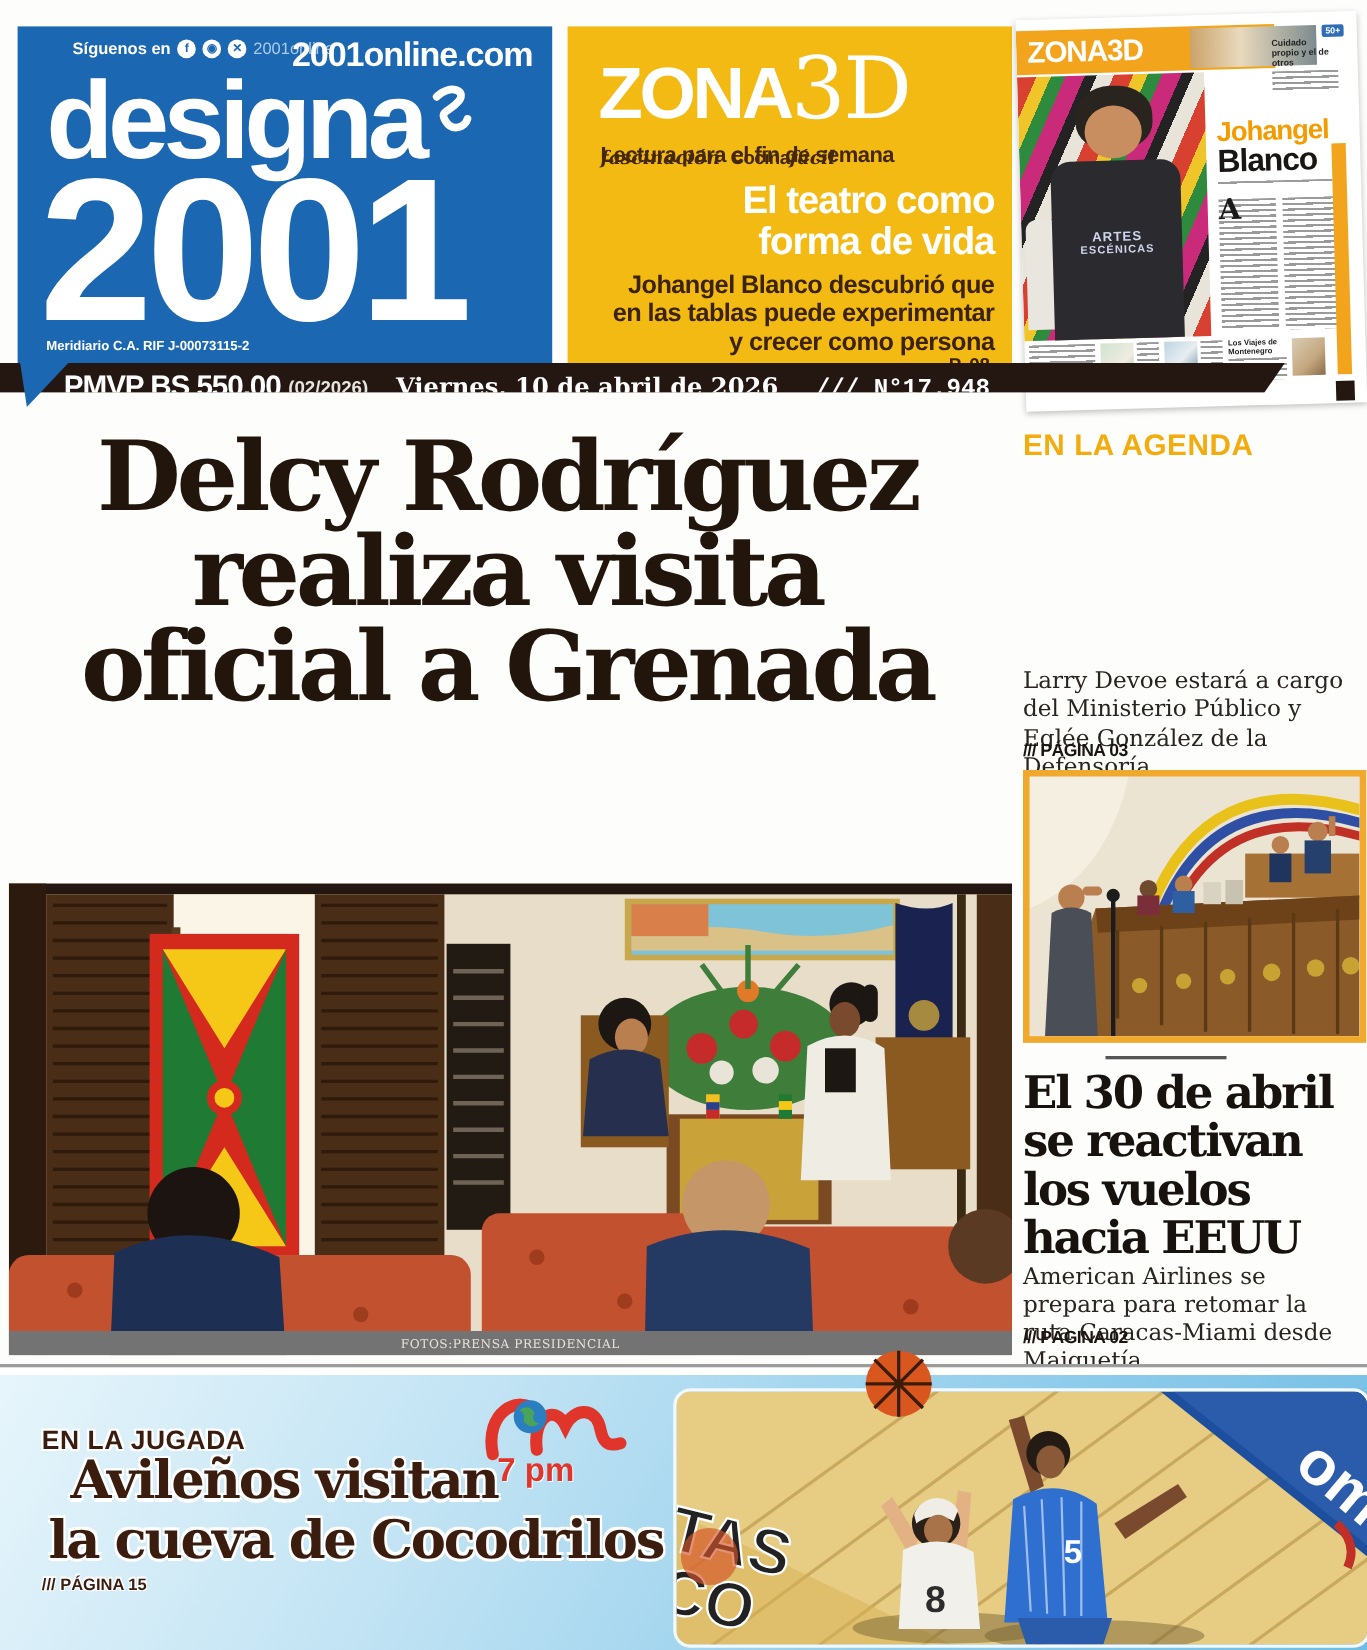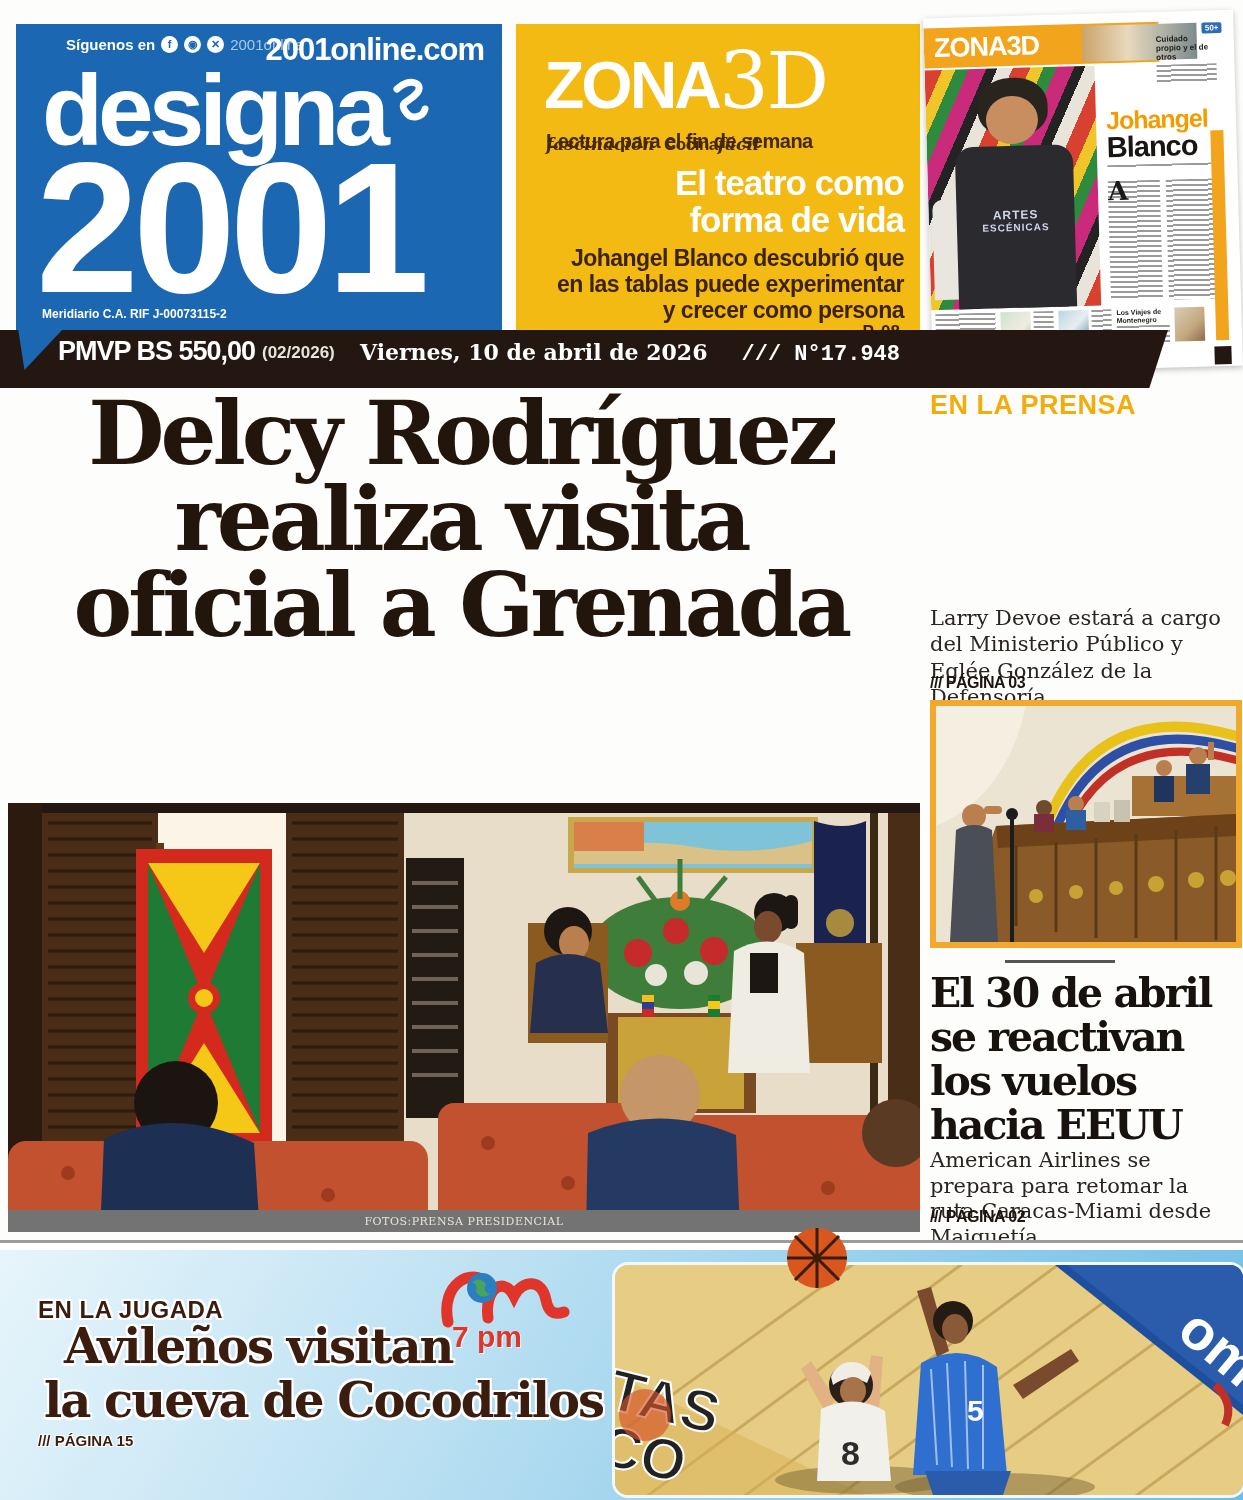--- a/index.html
+++ b/index.html
@@ -14,21 +14,21 @@
   .soc{display:inline-flex;width:17px;height:17px;border-radius:50%;background:#fff;color:#1b67b1;
        font-size:11px;font-weight:bold;align-items:center;justify-content:center;line-height:1;}
   .site{right:18px;top:8px;color:#fff;font-size:31px;font-weight:bold;letter-spacing:-1px;}
   .brand-top{left:26px;top:36px;color:#fff;font-size:100px;font-weight:bold;letter-spacing:-5px;line-height:1;}
   .brand-num{left:20px;top:112px;color:#fff;font-size:185px;font-weight:bold;letter-spacing:-6px;line-height:1;}
   .legal{left:26px;top:283px;color:#fff;font-size:12px;font-weight:bold;}
   #blue-tail{left:18px;top:328px;width:46px;height:42px;background:#1b67b1;
              clip-path:polygon(0 0,100% 0,14% 100%);z-index:4;}
 
   
-  #black-bar{left:0;top:330px;width:1168px;height:58px;background:#241712;
+  #black-bar{left:0;top:330px;width:1168px;height:27px;background:#241712;
              clip-path:polygon(0 0,100% 0,98.4% 100%,0 100%);z-index:3;color:#fff;}
   .price{position:absolute;left:58px;top:6px;font-size:27px;font-weight:bold;letter-spacing:-1px;}
   .edition{position:absolute;left:262px;top:13px;font-size:17px;font-weight:bold;color:#e8e4e0;}
   .datebar{position:absolute;right:268px;top:9px;font-size:22px;font-family:"DejaVu Serif",serif;font-weight:bold;}
   .datebar .issue{font-family:Liberation Mono, monospace;font-weight:bold;}
 
   
   #zona-box{left:516px;top:24px;width:404px;height:306px;background:#f3ba13;}
   .zona-brand{left:28px;top:18px;color:#fff;font-size:66px;font-weight:bold;letter-spacing:-3px;line-height:1;}
   .zona-3d{font-family:"DejaVu Serif",serif;font-size:78px;font-weight:normal;letter-spacing:-2px;}
@@ -338,21 +338,21 @@
         <circle cx="168" cy="300" r="42" fill="#1b1410"></circle>
         <path d="M96 336 q70 -34 150 4 l6 92 h-160 z" fill="#1d2f52"></path>
         <circle cx="652" cy="292" r="40" fill="#c49668"></circle>
         <path d="M580 330 q72 -30 148 2 l4 97 h-154 z" fill="#253a63"></path>
         <circle cx="888" cy="330" r="34" fill="#5a3a22"></circle>
       </g>
     </svg>
     <div class="photo-caption">FOTOS:PRENSA PRESIDENCIAL</div>
   </div>
 
-  <div class="abs kicker">EN LA PRENSA</div>
+  <div class="abs kicker">EN LA AGENDA</div>
   <div class="abs agenda-deck">Larry Devoe estará a cargo del Ministerio Público y Eglée González de la Defensoría</div>
   <div class="abs pageref" id="agenda-ref">/// PÁGINA 03</div>
 
   <div class="abs" id="an-photo">
     <svg width="300" height="236" viewBox="0 0 300 236">
       <rect width="300" height="236" fill="#ece4d2"></rect>
       <path d="M0 0 h90 q-20 90 -90 120 z" fill="#f5efe2"></path>
       <g fill="none" stroke-linecap="round">
         <path d="M110 120 Q160 -10 300 30" stroke="#e8c21a" stroke-width="10"></path>
         <path d="M118 128 Q166 4 300 42" stroke="#2e4fa3" stroke-width="9"></path>

